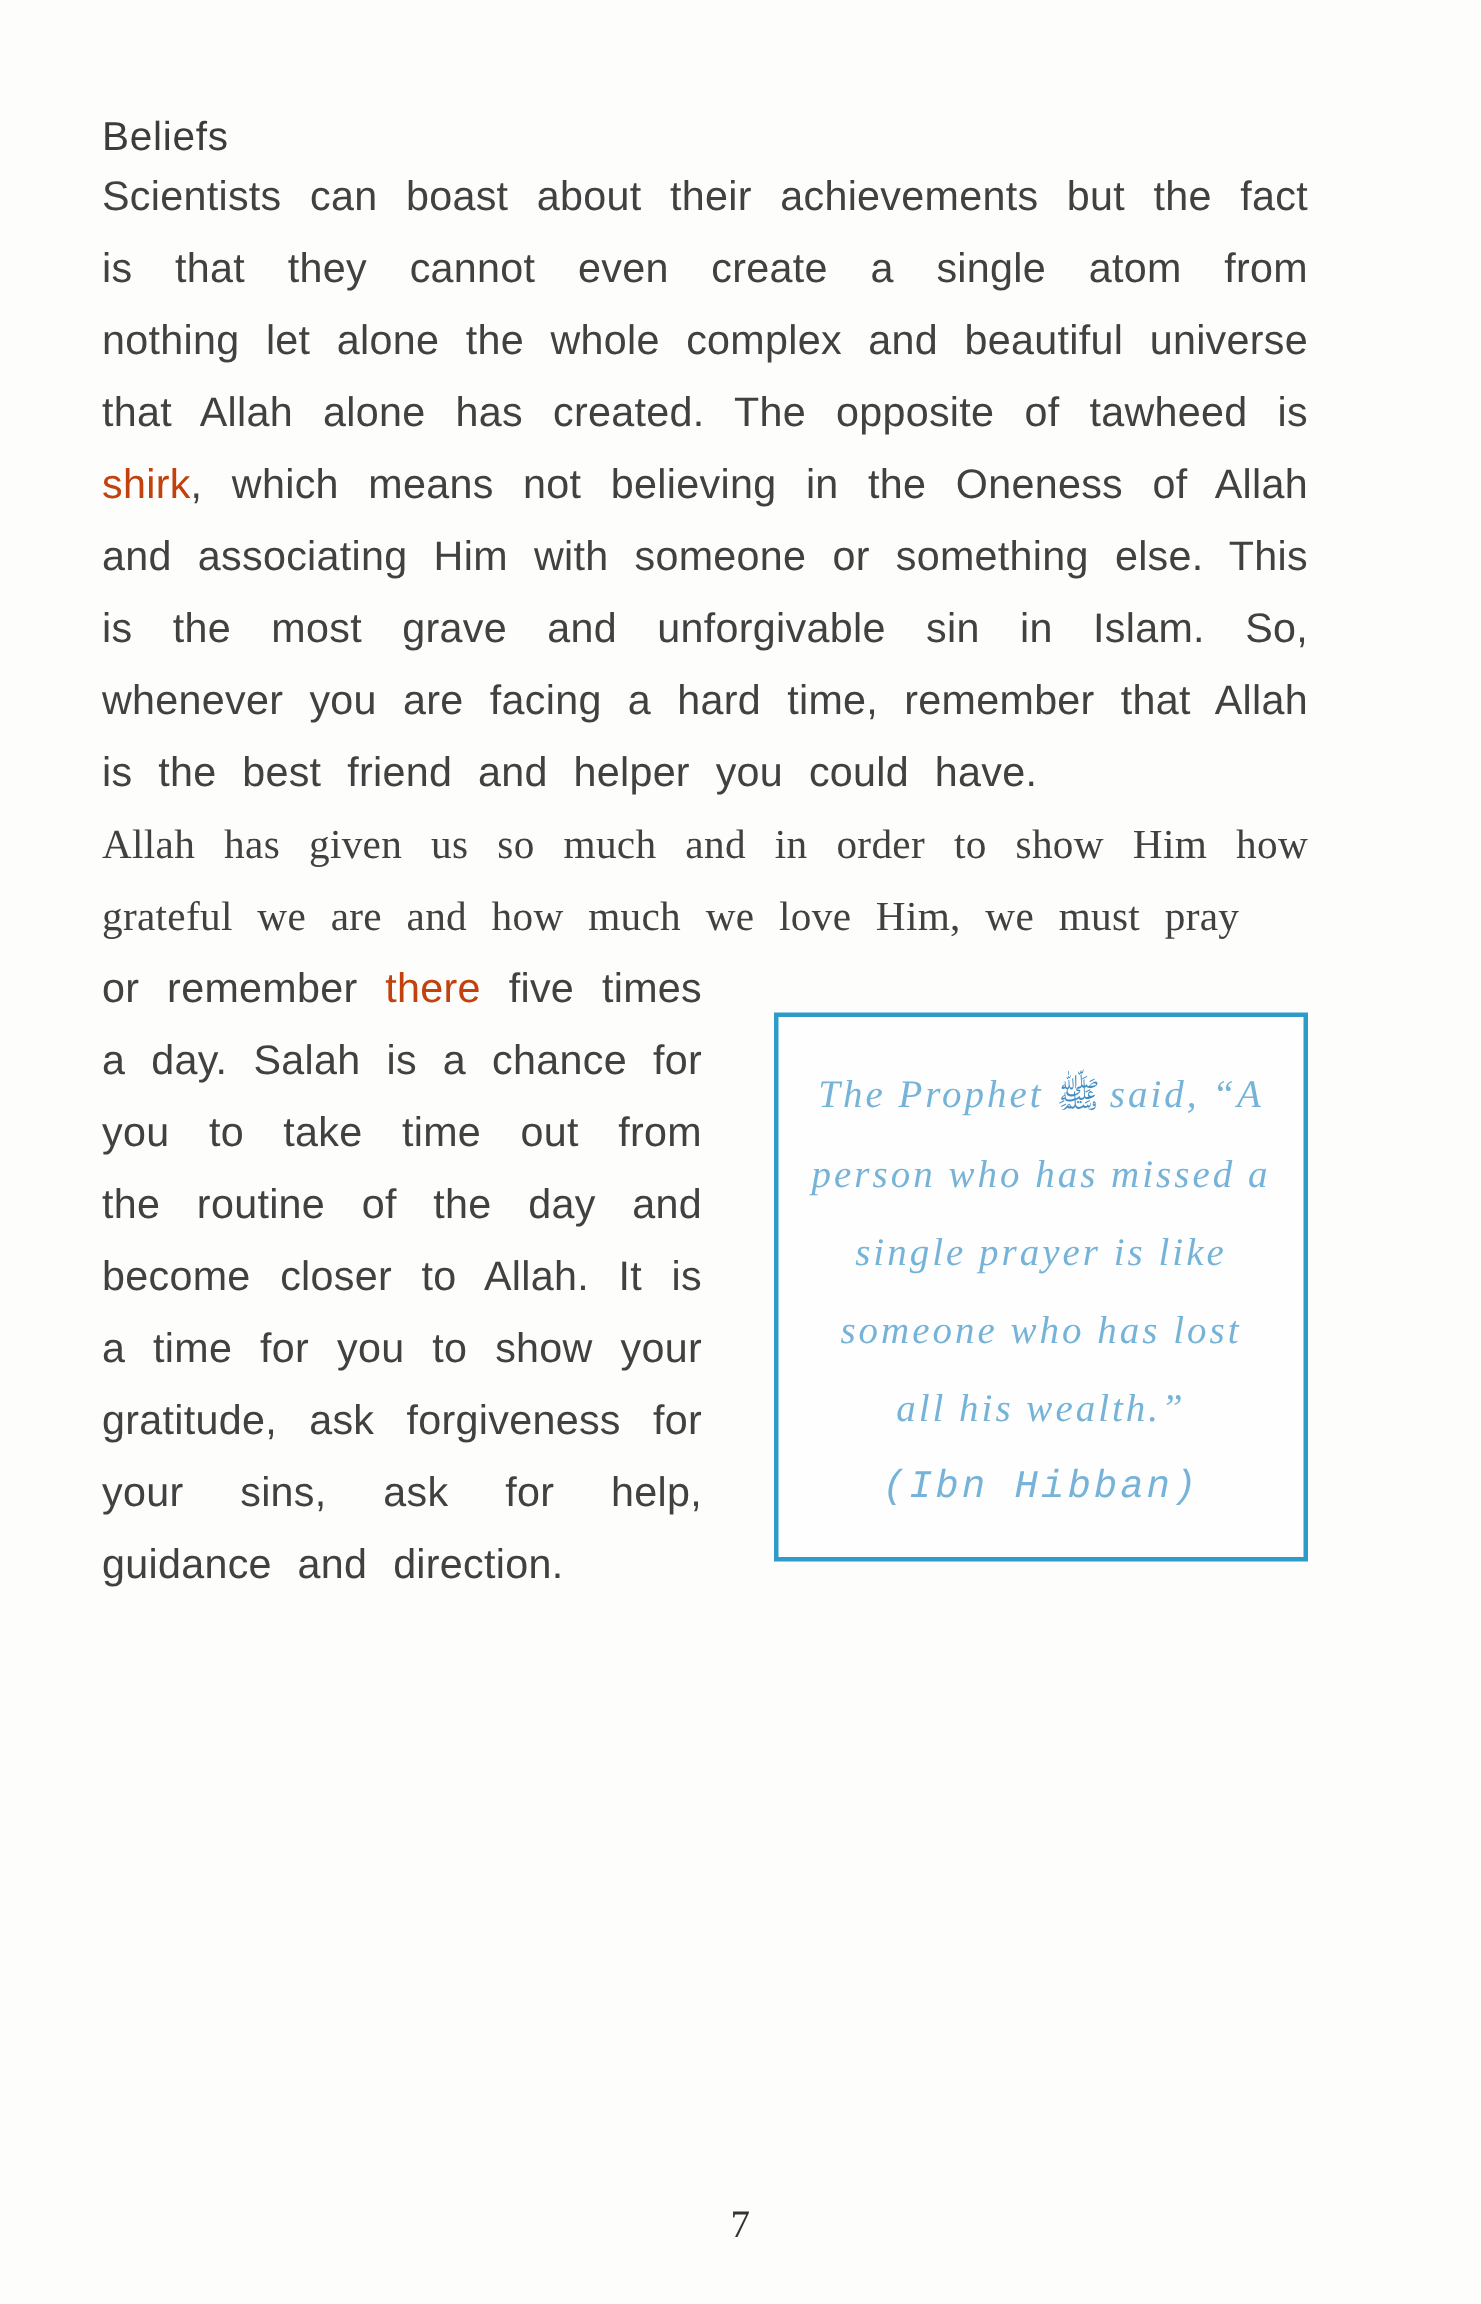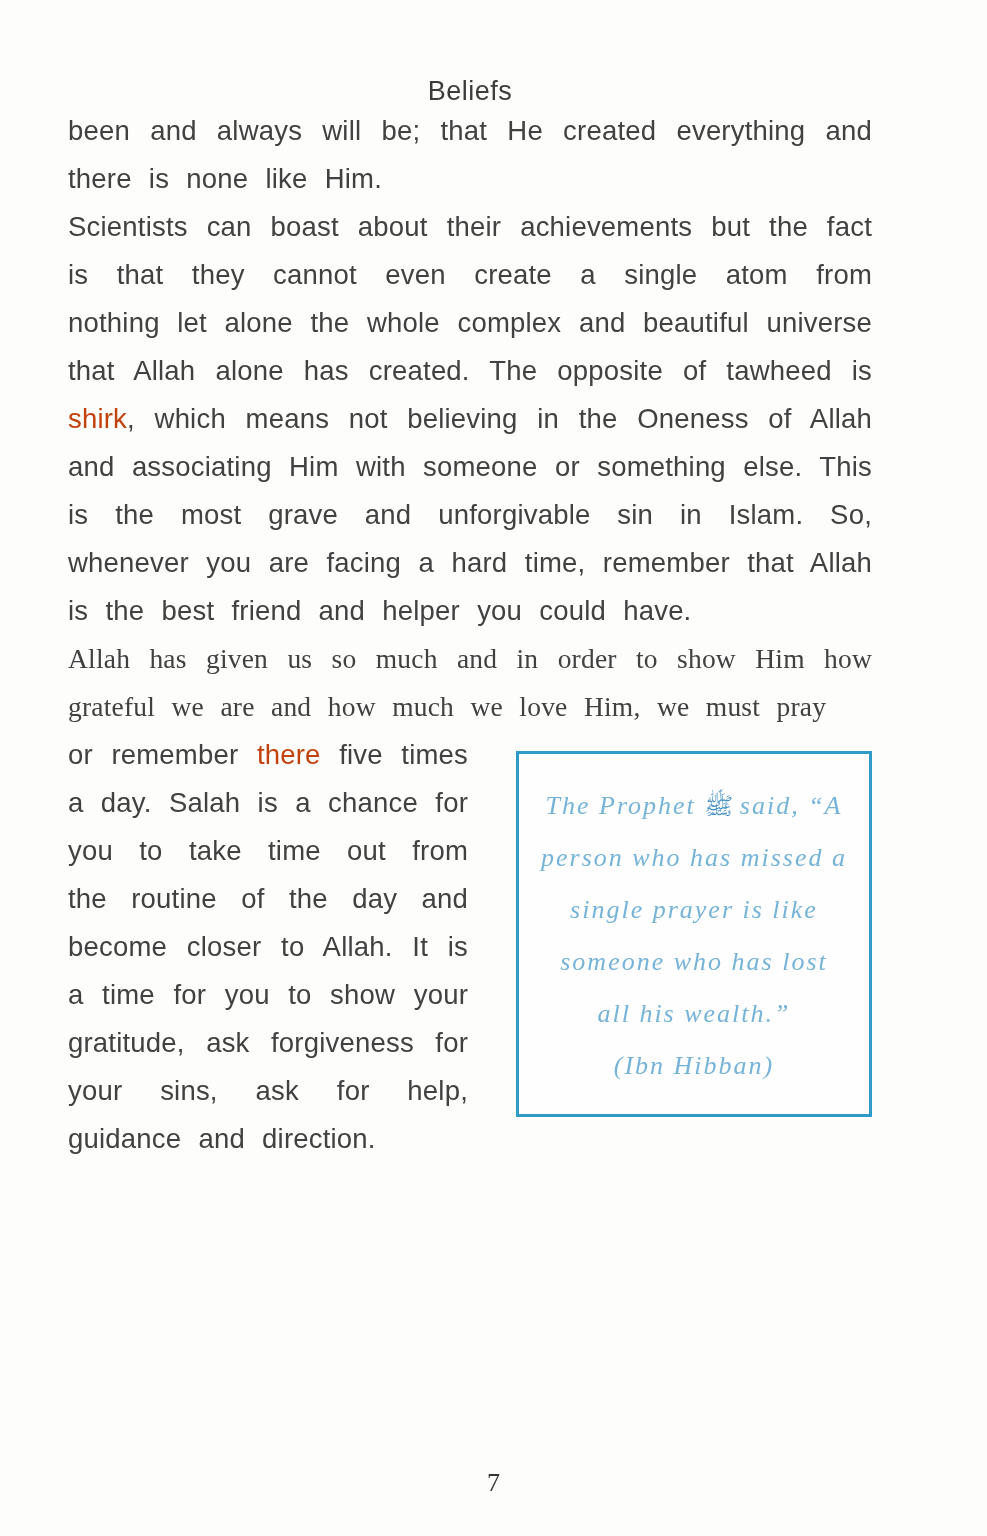--- a/index.html
+++ b/index.html
@@ -17,21 +17,21 @@
     color: #414141;
   }
   .content {
     position: absolute;
     left: 68px;
     right: 115px;
     top: 0;
   }
   .running-head {
     margin-top: 76px;
-    text-align: center;
+    text-align: left;
     font-size: 27px;
     letter-spacing: 0.5px;
     color: #3c3c3c;
   }
   p.body-para {
     margin: 0;
     font-size: 27.5px;
     line-height: 48px;
     text-align: justify;
     word-spacing: 0.34em;
@@ -51,21 +51,21 @@
   }
   .left-col {
     width: 400px;
     flex: 0 0 400px;
   }
   .quote-box {
     box-sizing: border-box;
     flex: 0 0 356px;
     width: 356px;
     min-height: 366px;
-    margin-top: 20px;
+    margin-top: 40px;
     border: 3px solid #2f9bc9;
     background: #fefefe;
     padding: 26px 22px 20px 22px;
     text-align: center;
   }
   .quote-text {
     margin: 0;
     font-family: "Liberation Serif", serif;
     font-style: italic;
     font-size: 26px;
@@ -74,21 +74,21 @@
     color: #76b3d8;
   }
   .pbuh-symbol {
     font-style: normal;
     font-size: 24px;
     color: #3f8cc2;
     letter-spacing: 0;
   }
   .quote-source {
     margin: 0;
-    font-family: Liberation Serif, serif;
+    font-family: Liberation Mono, monospace;
     font-style: italic;
     font-size: 26px;
     line-height: 52px;
     letter-spacing: 2px;
     color: #76b3d8;
   }
   .page-number {
     position: absolute;
     left: 0;
     right: 0;
@@ -100,23 +100,20 @@
   }
 </style>
 </head>
 <body>
 
 <div class="page">
   <div class="content">
 
     <div class="running-head">Beliefs</div>
 
-    <p class="body-para para-1">
-      <span>been and always will be; that He created everything and there is none like Him.</span>
-    </p>
 
     <p class="body-para para-2">
       <span>Scientists can boast about their achievements but the fact is that they cannot even create a single atom from nothing let alone the whole complex and beautiful universe that Allah alone has created. The opposite of tawheed is </span><span class="blue-term">shirk</span><span>, which means not believing in the Oneness of Allah and associating Him with someone or something else. This is the most grave and unforgivable sin in Islam. So, whenever you are facing a hard time, remember that Allah is the best friend and helper you could have.</span>
     </p>
 
     <p class="body-para para-3-intro">
       <span>Allah has given us so much and in order to show Him how grateful we are and how much we love Him, we must pray</span>
     </p>
 
     <div class="wrap-row">

